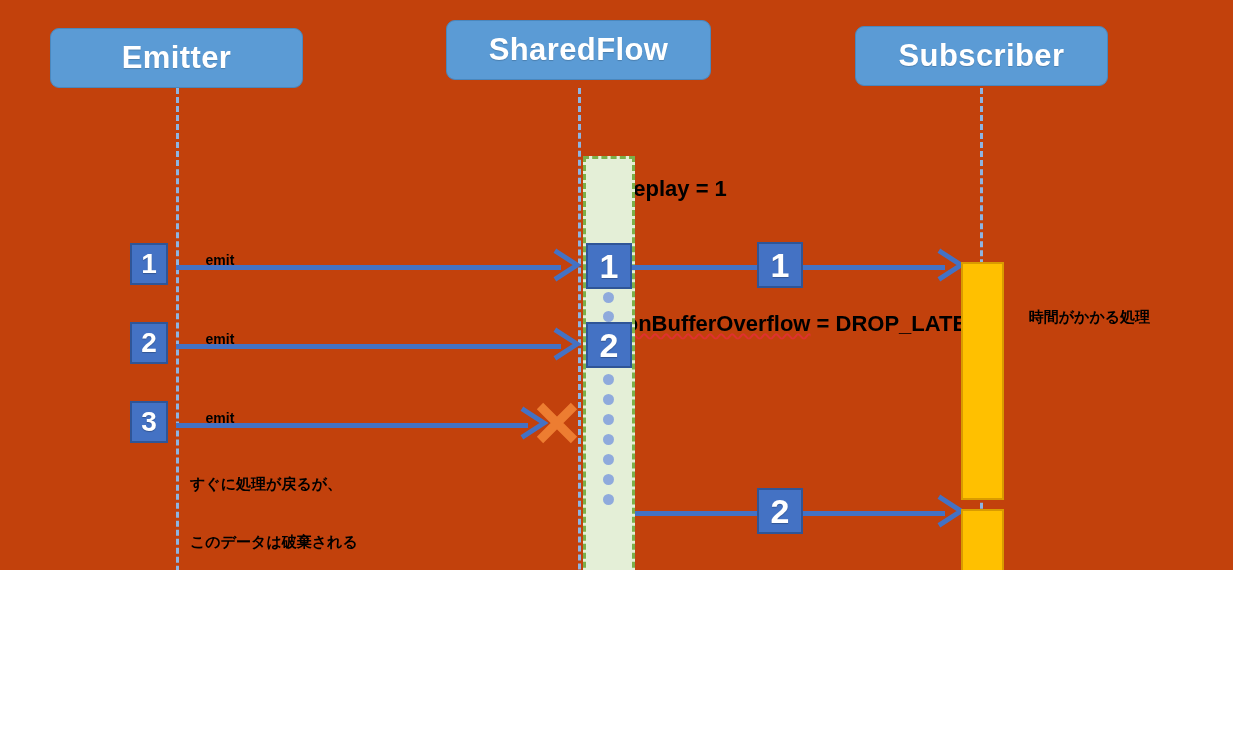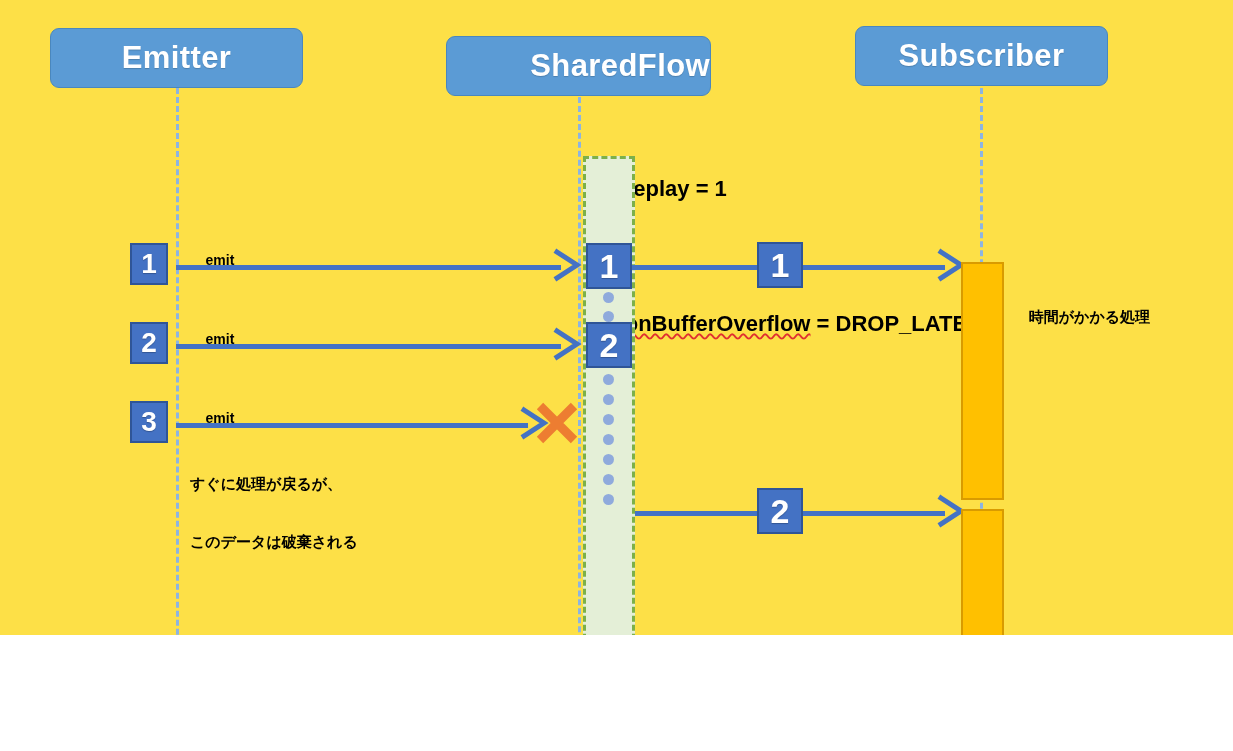--- a/index.html
+++ b/index.html
@@ -6,22 +6,22 @@
     margin: 0;
     padding: 0;
     background: #ffffff;
   }
   body {
     font-family: "Liberation Sans", "DejaVu Sans", sans-serif;
   }
   #canvas {
     position: relative;
     width: 1233px;
-    height: 635px;
-    background: #fde047;
+    height: 570px;
+    background: #c2410c;
     overflow: hidden;
   }
 
   
   .participant {
     position: absolute;
     box-sizing: border-box;
     background: #5b9bd5;
     border: 1px solid #4a87bd;
     border-radius: 9px;
@@ -134,21 +134,21 @@
 
 <div id="canvas">
 
   <div class="lifeline" style="left:176px; top:88px; height:628px;"></div>
   <div class="lifeline" style="left:578px; top:88px; height:634px;"></div>
   <div class="lifeline" style="left:980px; top:88px; height:628px;"></div>
 
   <div class="participant" style="left:50px; top:28px; width:253px; height:60px;">
     <span>Emitter</span>
   </div>
-  <div class="participant" style="left:446px; top:36px; width:265px; height:60px;justify-content:flex-end;">
+  <div class="participant" style="left:446px; top:20px; width:265px; height:60px;">
     <span>SharedFlow</span>
   </div>
   <div class="participant" style="left:855px; top:26px; width:253px; height:60px;">
     <span>Subscriber</span>
   </div>
 
   <div class="label label-config" style="left:588px; top:96px;">
     <div>
       <span>replay</span><span> = </span><span>1</span>
     </div>

